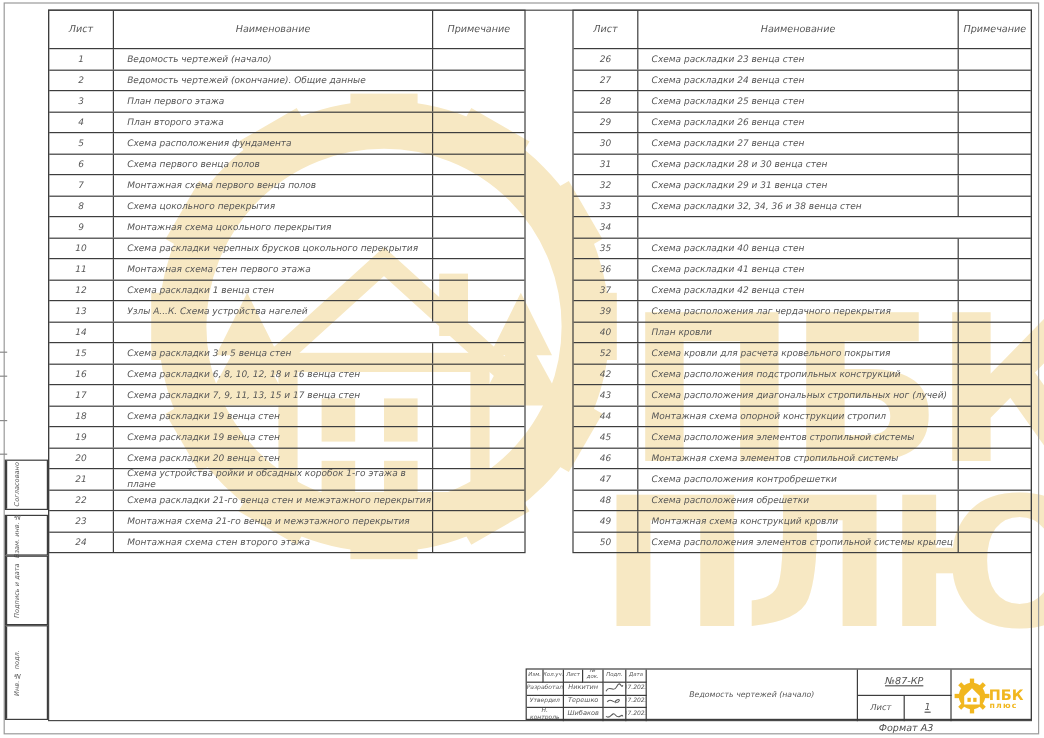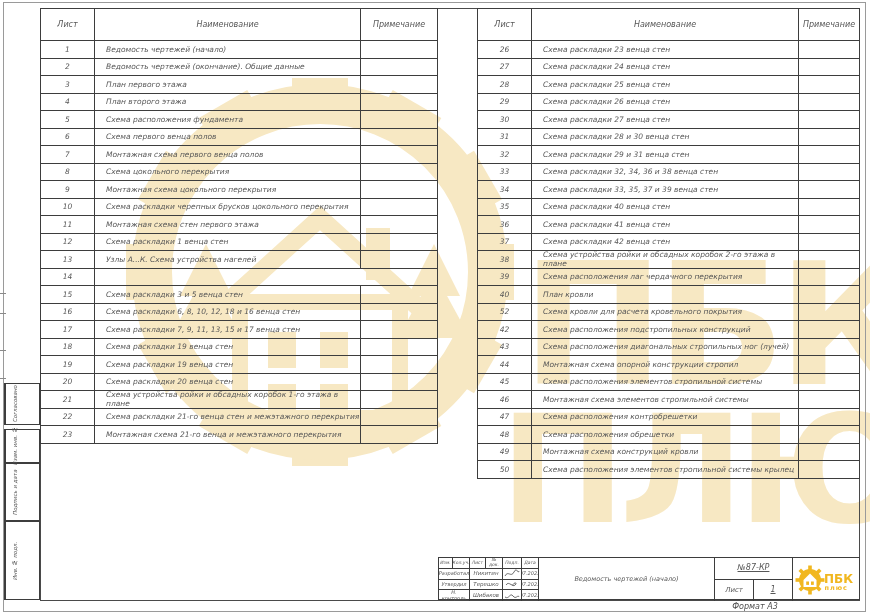--- a/index.html
+++ b/index.html
@@ -201,20 +201,25 @@
       <div class="trow">
         <div class="cell c-sheet">22</div>
         <div class="cell c-name">Схема раскладки 21-го венца стен и межэтажного перекрытия</div>
         <div class="cell c-note-l"></div>
       </div>
       <div class="trow">
         <div class="cell c-sheet">23</div>
         <div class="cell c-name">Монтажная схема 21-го венца и межэтажного перекрытия</div>
         <div class="cell c-note-l"></div>
       </div>
+      <div class="trow">
+        <div class="cell c-sheet">24</div>
+        <div class="cell c-name">Монтажная схема стен второго этажа</div>
+        <div class="cell c-note-l"></div>
+      </div>
     </div>
 </div>
 
 <div id="right-table" class="abs sheet-table">
   <div class="thead">
     <div class="cell c-sheet">Лист</div>
     <div class="cell c-name center">Наименование</div>
     <div class="cell c-note-r">Примечание</div>
   </div>
   <div class="rows" id="right-rows">
@@ -253,41 +258,35 @@
         <div class="cell c-name">Схема раскладки 29 и 31 венца стен</div>
         <div class="cell c-note-r"></div>
       </div>
       <div class="trow">
         <div class="cell c-sheet">33</div>
         <div class="cell c-name">Схема раскладки 32, 34, 36 и 38 венца стен</div>
         <div class="cell c-note-r"></div>
       </div>
       <div class="trow">
         <div class="cell c-sheet">34</div>
-        <div class="cell c-name">Схема раскладки 33, 35, 37 и 39 венца стен</div>
         <div class="cell c-note-r"></div>
       </div>
       <div class="trow">
         <div class="cell c-sheet">35</div>
         <div class="cell c-name">Схема раскладки 40 венца стен</div>
         <div class="cell c-note-r"></div>
       </div>
       <div class="trow">
         <div class="cell c-sheet">36</div>
         <div class="cell c-name">Схема раскладки 41 венца стен</div>
         <div class="cell c-note-r"></div>
       </div>
       <div class="trow">
         <div class="cell c-sheet">37</div>
         <div class="cell c-name">Схема раскладки 42 венца стен</div>
-        <div class="cell c-note-r"></div>
-      </div>
-      <div class="trow">
-        <div class="cell c-sheet">38</div>
-        <div class="cell c-name">Схема устройства ройки и обсадных коробок 2-го этажа в плане</div>
         <div class="cell c-note-r"></div>
       </div>
       <div class="trow">
         <div class="cell c-sheet">39</div>
         <div class="cell c-name">Схема расположения лаг чердачного перекрытия</div>
         <div class="cell c-note-r"></div>
       </div>
       <div class="trow">
         <div class="cell c-sheet">40</div>
         <div class="cell c-name">План кровли</div>

